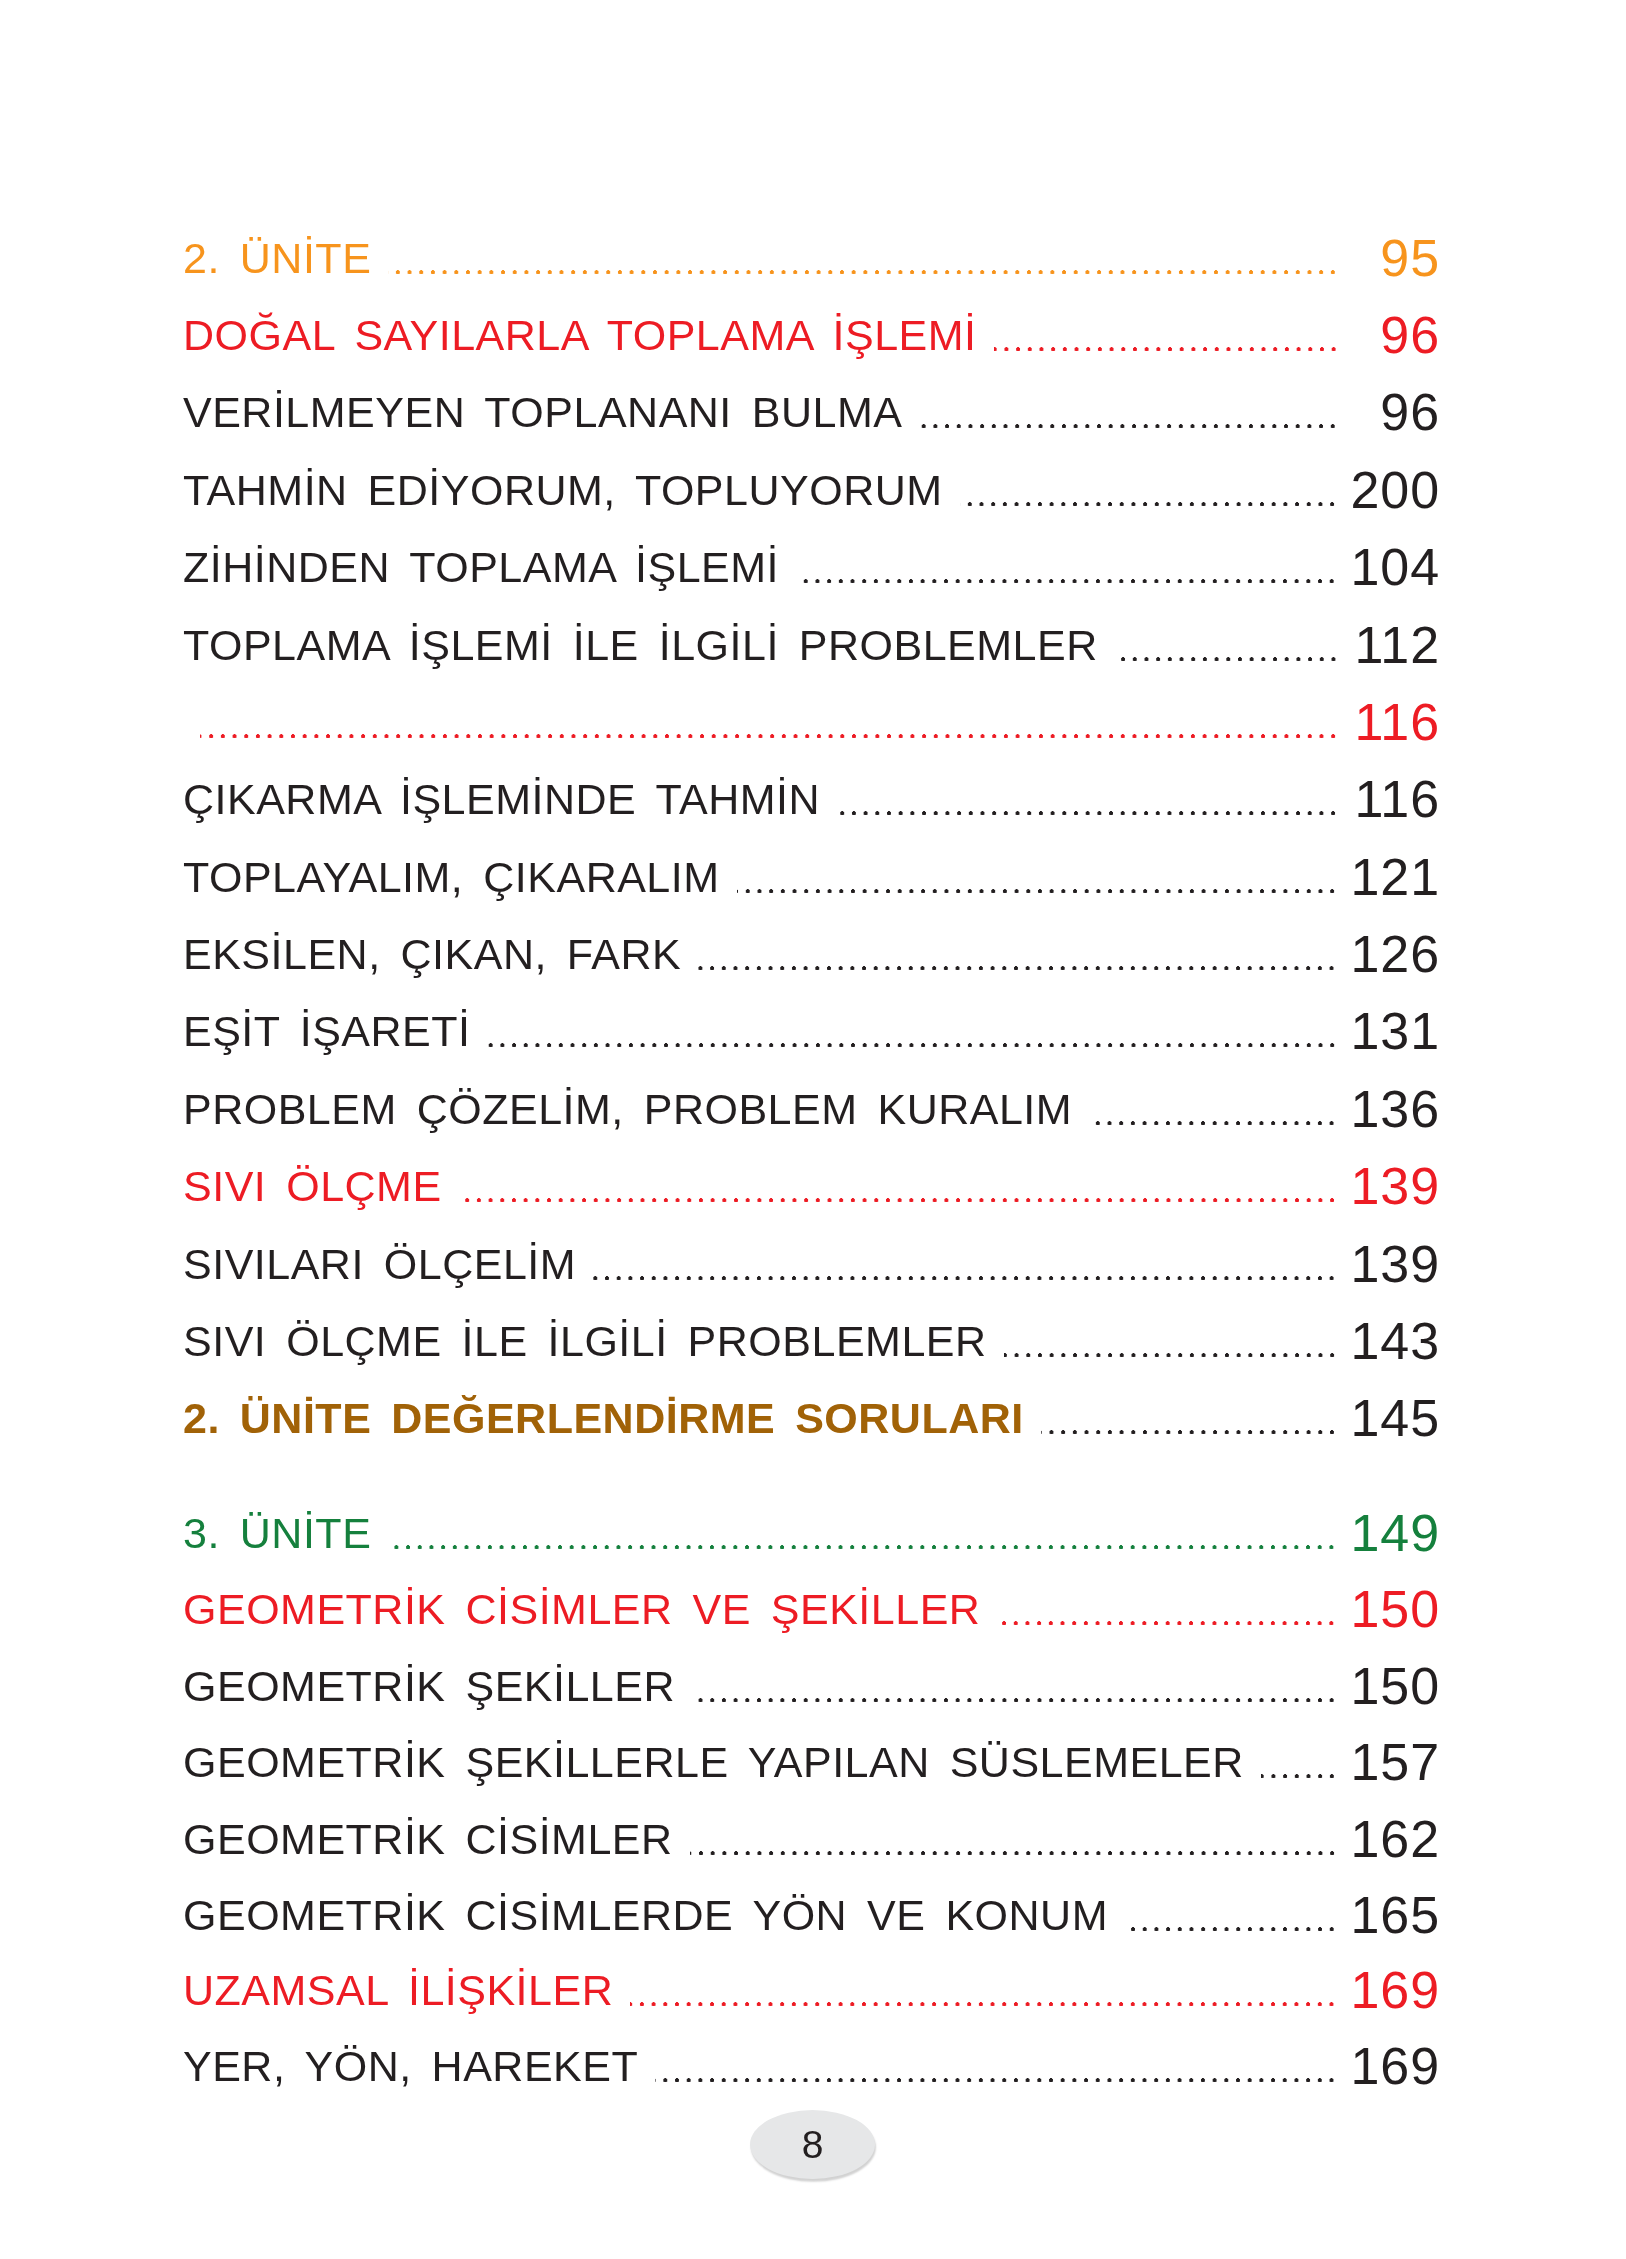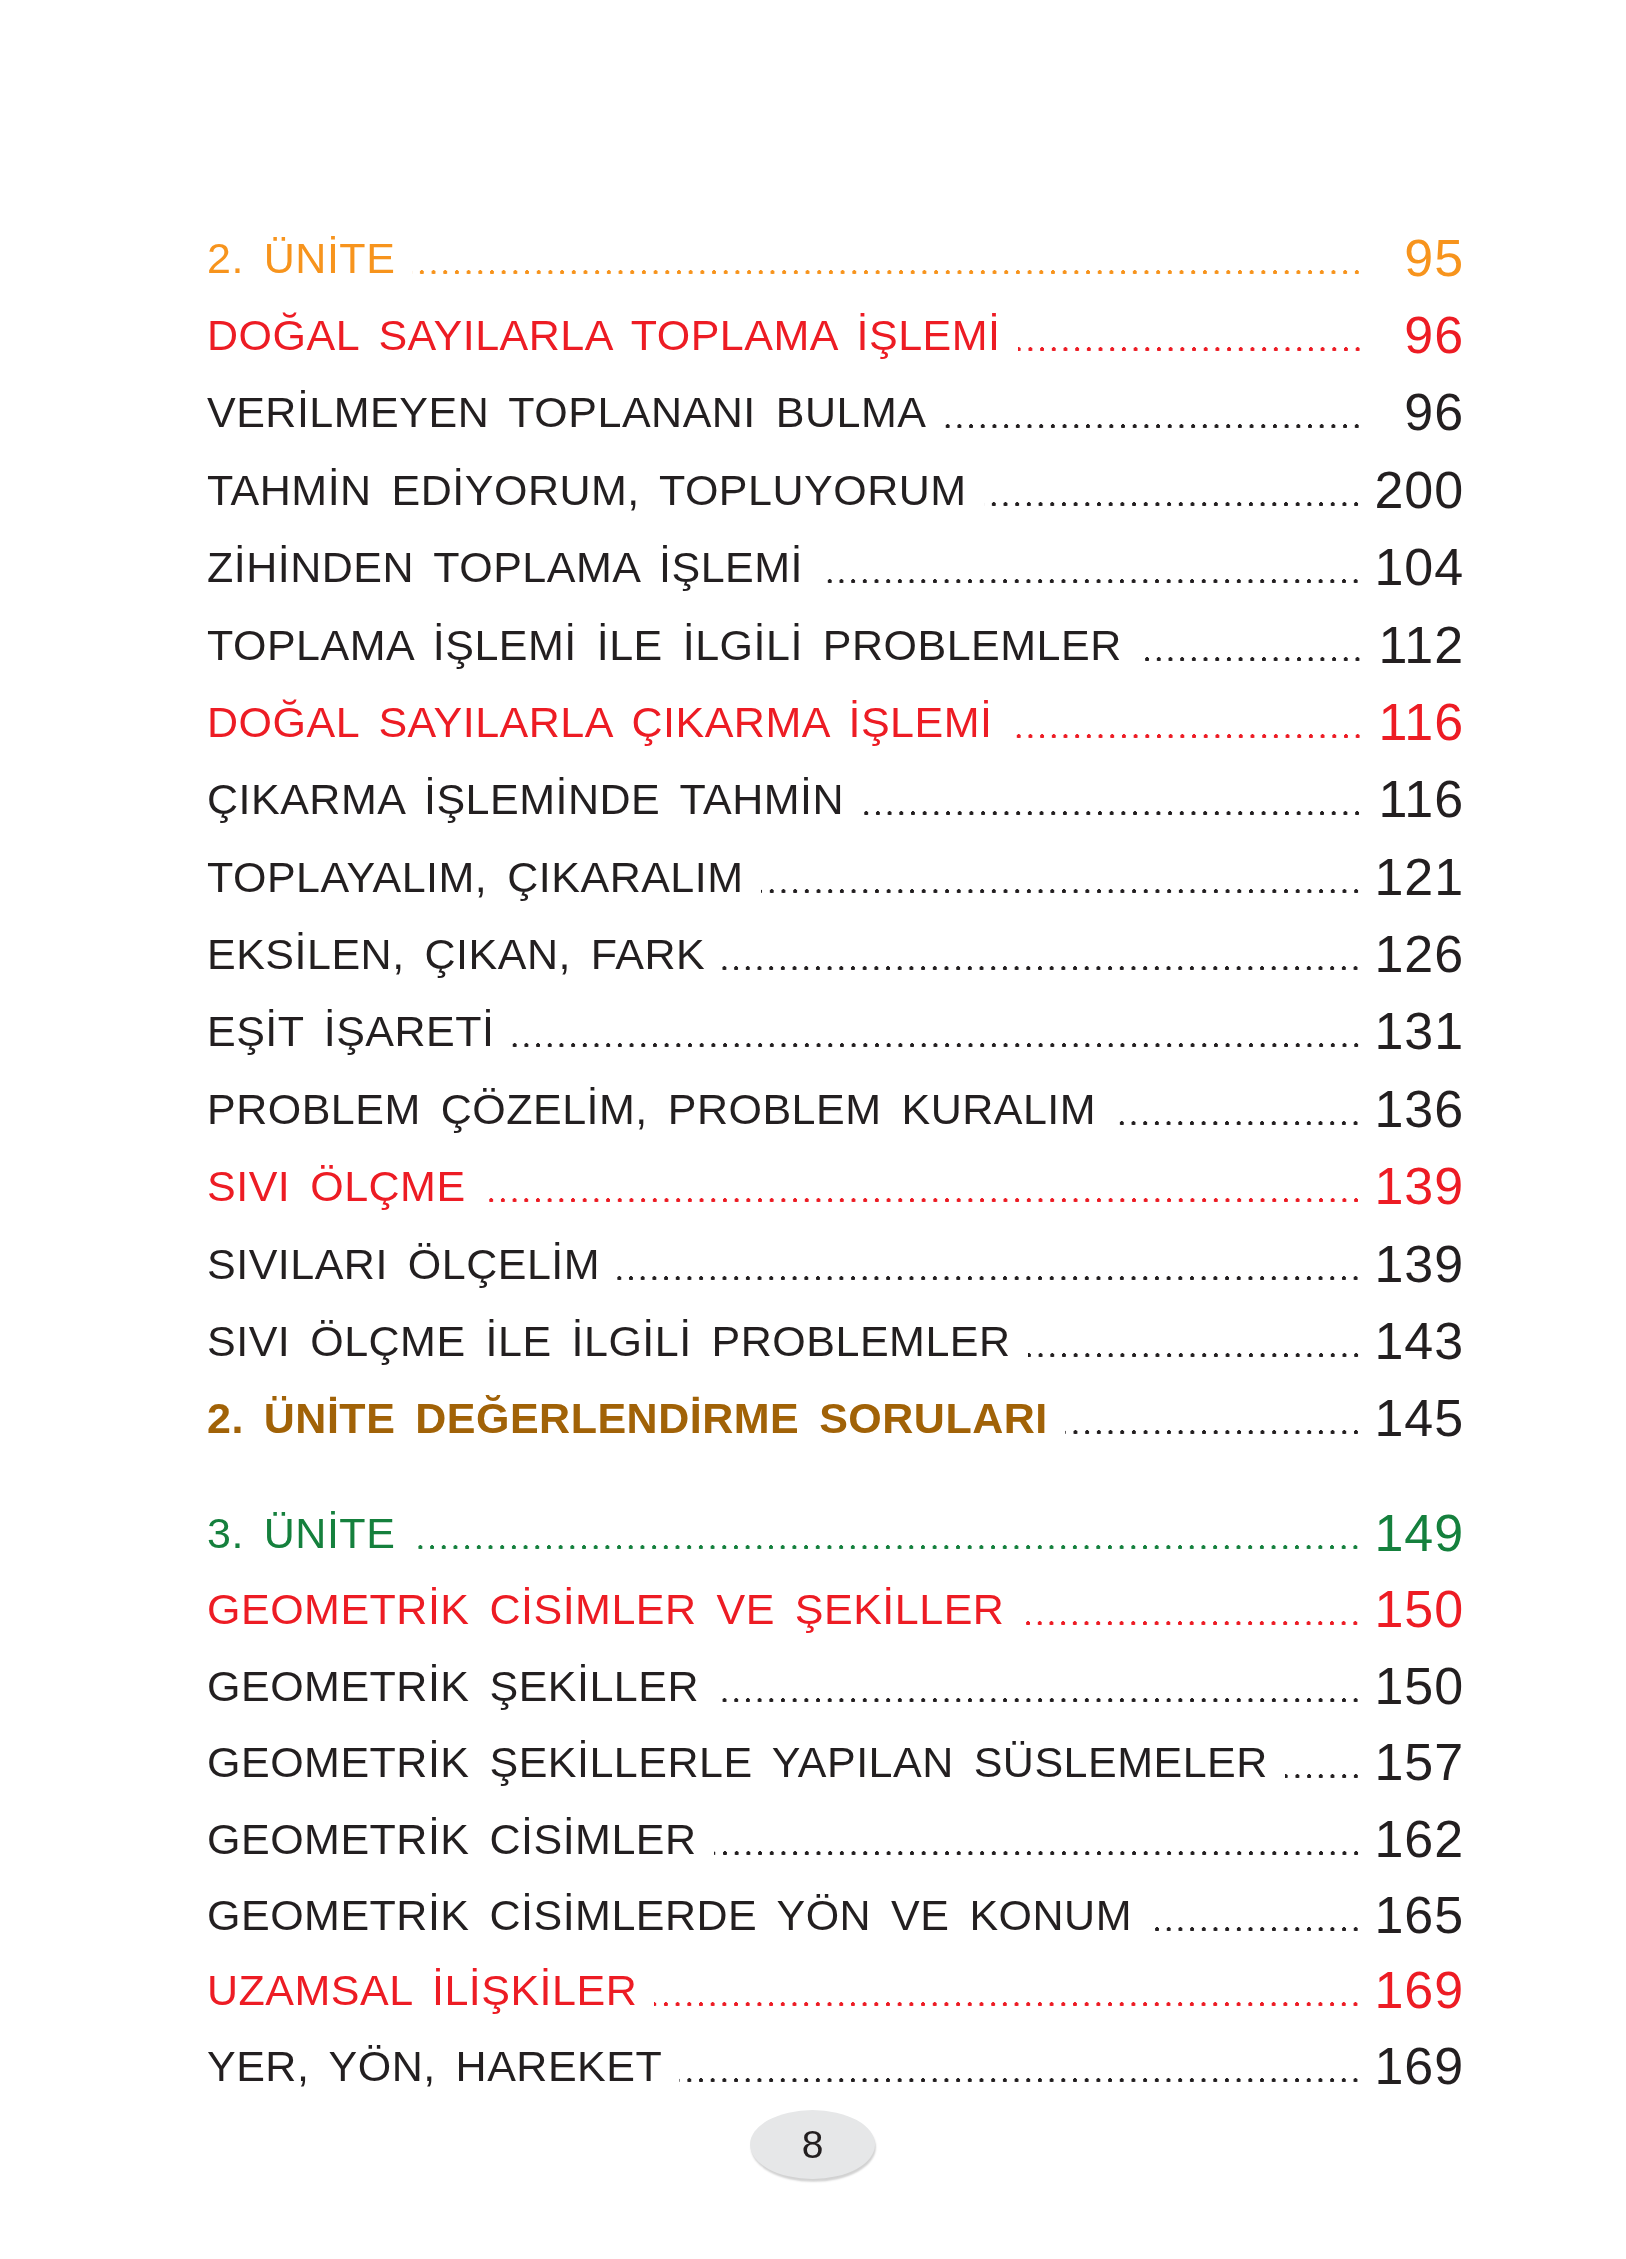--- a/index.html
+++ b/index.html
@@ -1,20 +1,20 @@
 <!DOCTYPE html>
 <html style="font-size:15px"><head>
 <meta charset="utf-8">
 <style>
   html, body { margin: 0; padding: 0; background: #ffffff; }
   body { width: 1627px; height: 2260px; position: relative; overflow: hidden;
          font-family: "Liberation Sans", "DejaVu Sans", sans-serif; }
   .toc { position: absolute; left: 183px; top: 0; width: 1257px; }
   .row { position: absolute; left: 0; width: 1257px; height: 56px;
-         display: flex; align-items: flex-end; margin-left: 24px; }
+         display: flex; align-items: flex-end; }
   .label { font-size: 43px; line-height: 43px; white-space: nowrap;
            letter-spacing: 0.5px; word-spacing: 7.5px; }
   .leader { flex: 1; margin: 0 13px 5.6px 17px; height: 4.7px;
             background-image: radial-gradient(circle, currentColor 2px, transparent 2.4px);
             background-size: 11.7px 4.7px; background-repeat: repeat-x;
             background-position: right center; }
   .page { font-size: 52px; line-height: 43px; white-space: nowrap;
           min-width: 88px; text-align: right; letter-spacing: 0.9px; }
   .c-orange { color: #F7941D; }
   .c-red    { color: #ED1C24; }
@@ -63,21 +63,20 @@
     <span class="page">104</span>
   </div>
 
   <div class="row c-black" style="top:611px">
     <span class="label">TOPLAMA İŞLEMİ İLE İLGİLİ PROBLEMLER</span>
     <span class="leader"></span>
     <span class="page">112</span>
   </div>
 
   <div class="row c-red" style="top:688px">
-    <span class="label">DOĞAL SAYILARLA ÇIKARMA İŞLEMİ</span>
     <span class="leader"></span>
     <span class="page">116</span>
   </div>
 
   <div class="row c-black" style="top:765px">
     <span class="label">ÇIKARMA İŞLEMİNDE TAHMİN</span>
     <span class="leader"></span>
     <span class="page">116</span>
   </div>
 

